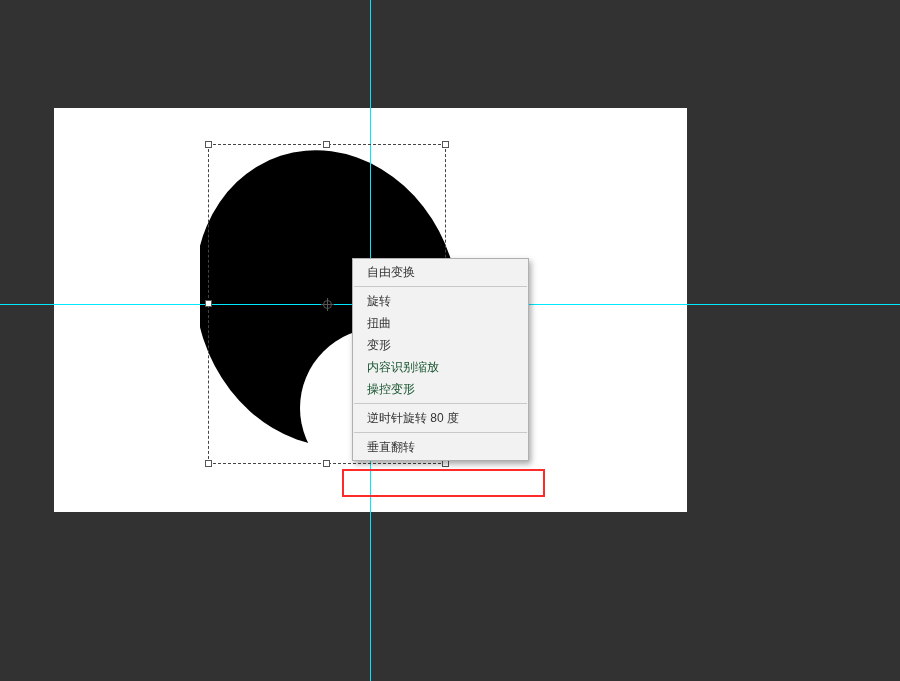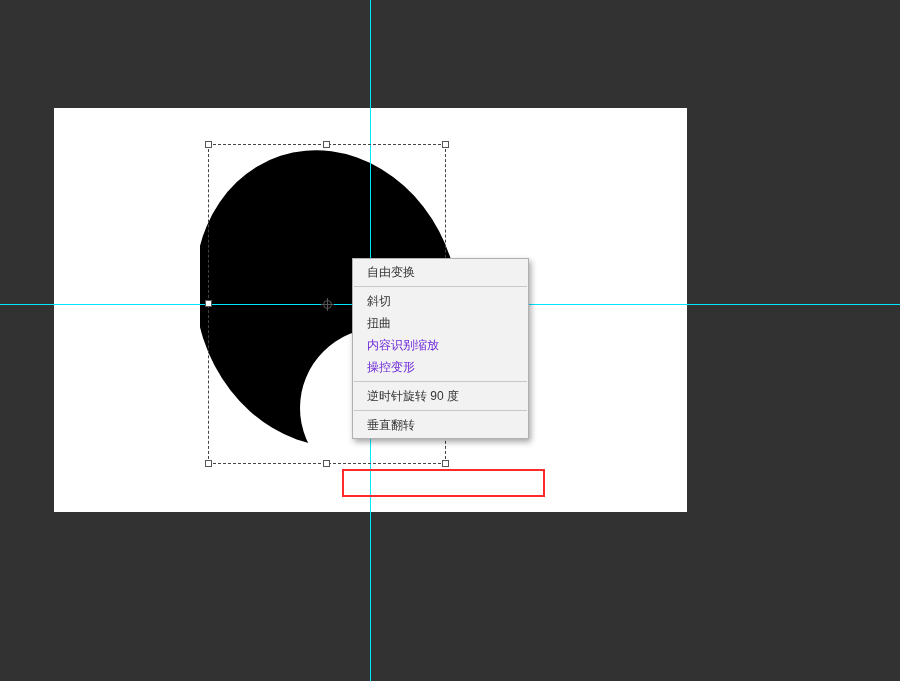--- a/index.html
+++ b/index.html
@@ -10,21 +10,21 @@
   .guide.h{height:1px;left:0;width:900px;}
   .guide.v{width:1px;top:0;height:681px;}
   
   .bbox{position:absolute;border:1px dashed #444;box-sizing:border-box;}
   .handle{position:absolute;width:7px;height:7px;background:#fff;border:1px solid #555;box-sizing:border-box;}
   
   .shape-canvas{position:absolute;}
   
   .menu{position:absolute;background:#f2f2f2;border:1px solid #b0b0b0;box-shadow:2px 3px 6px rgba(0,0,0,.35);font-size:12px;color:#333;min-width:175px;padding:2px 0;}
   .menu-item{padding:3px 14px;line-height:16px;white-space:nowrap;cursor:default;}
-  .menu-item.disabled{color:#6d28d9;}
+  .menu-item.disabled{color:#14532d;}
   .menu-item.hover{background:#d8e9f9;}
   .menu-sep{height:0;border-top:1px solid #c8c8c8;margin:3px 1px;}
   
   .annotation{position:absolute;border:2px solid #ff2a2a;box-sizing:border-box;pointer-events:none;}
 </style>
 </head>
 <body>
 
 <div class="stage">
 
@@ -57,25 +57,26 @@
     <svg width="13" height="13" style="position:absolute;left:calc(50% - 6px);top:calc(50% - 6px);">
       <circle cx="6.5" cy="6.5" r="4" fill="none" stroke="#555" stroke-width="1"></circle>
       <line x1="6.5" y1="0" x2="6.5" y2="13" stroke="#555" stroke-width="1"></line>
       <line x1="0" y1="6.5" x2="13" y2="6.5" stroke="#555" stroke-width="1"></line>
     </svg>
   </div>
 
   <div class="menu" id="context-menu" style="left:352px;top:258px;">
       <div class="menu-item">自由变换</div>
       <div class="menu-sep"></div>
-      <div class="menu-item">斜切</div>
+      <div class="menu-item">旋转</div>
       <div class="menu-item">扭曲</div>
+      <div class="menu-item">变形</div>
       <div class="menu-item disabled">内容识别缩放</div>
       <div class="menu-item disabled">操控变形</div>
       <div class="menu-sep"></div>
-      <div class="menu-item">逆时针旋转 90 度</div>
+      <div class="menu-item">逆时针旋转 80 度</div>
       <div class="menu-sep"></div>
       <div class="menu-item">垂直翻转</div>
     </div>
 
   <div class="annotation" id="annot" style="left:342px;top:469px;width:203px;height:28px;"></div>
 
 </div>
 
 </body></html>

